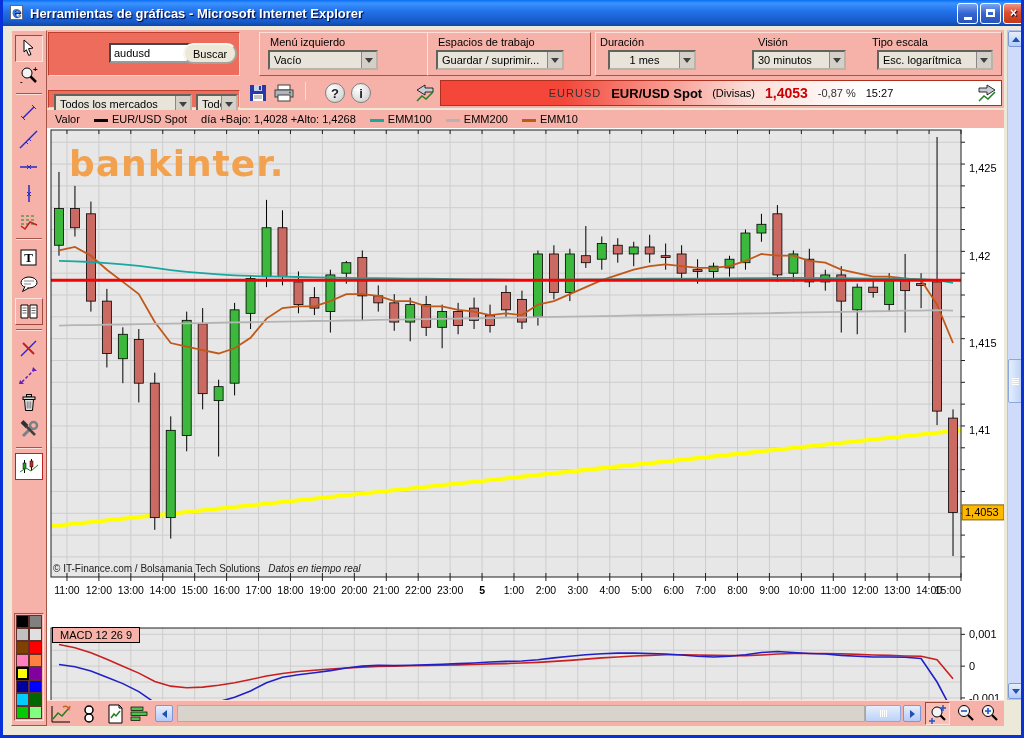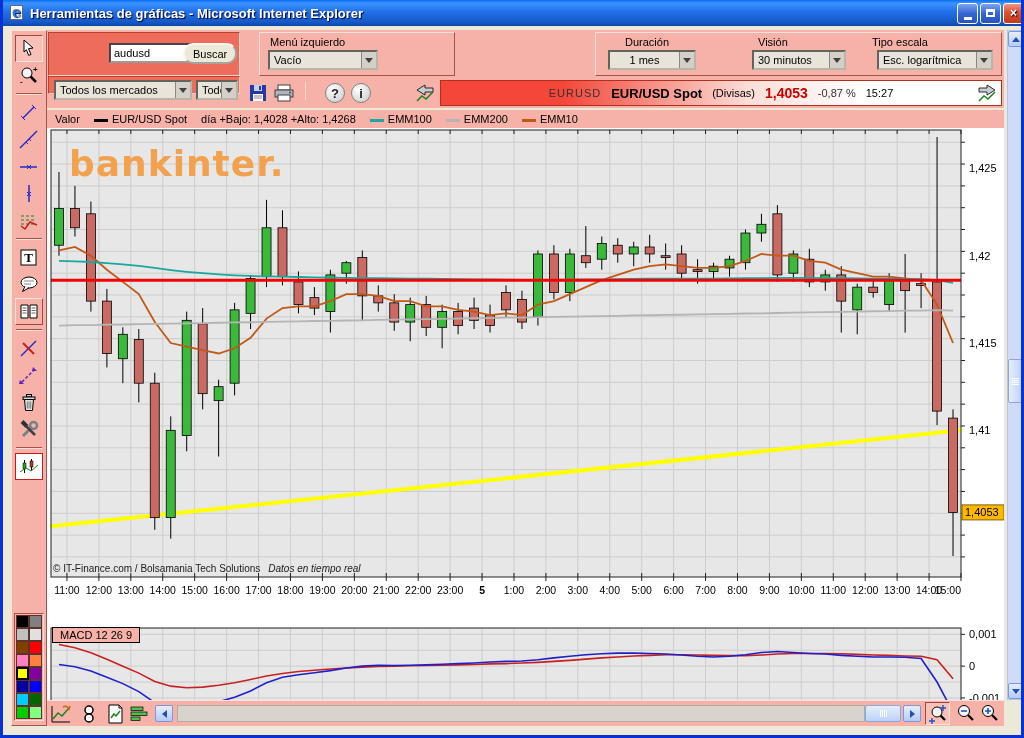--- a/index.html
+++ b/index.html
@@ -252,22 +252,31 @@
     </div>
     <div class="grp" style="left:256px;top:6px;width:196px;height:44px;">
       <span class="lbl" style="left:10px;">Menú izquierdo</span>
       <div class="dd" style="left:8px;top:17px;width:110px;">
         <span class="txt">Vacío</span>
         <span class="arrowbox">
             <span class="tri-down"></span>
           </span>
       </div>
     </div>
+    <div class="grp" style="left:424px;top:6px;width:164px;height:44px;">
+      <span class="lbl" style="left:10px;">Espacios de trabajo</span>
+      <div class="dd" style="left:8px;top:17px;width:128px;">
+        <span class="txt">Guardar / suprimir...</span>
+        <span class="arrowbox">
+            <span class="tri-down"></span>
+          </span>
+      </div>
+    </div>
     <div class="grp" style="left:592px;top:6px;width:407px;height:44px;">
-      <span class="lbl" style="left:29px;">Duración</span>
+      <span class="lbl" style="left:4px;">Duración</span>
       <div class="dd" style="left:12px;top:17px;width:88px;">
         <span class="txt" style="text-align:center;">1 mes</span>
         <span class="arrowbox">
             <span class="tri-down"></span>
           </span>
       </div>
       <span class="lbl" style="left:162px;">Visión</span>
       <div class="dd" style="left:156px;top:17px;width:94px;">
         <span class="txt">30 minutos</span>
         <span class="arrowbox">
@@ -276,21 +285,21 @@
       </div>
       <span class="lbl" style="left:276px;">Tipo escala</span>
       <div class="dd" style="left:266px;top:17px;width:116px;margin-left:15px;">
         <span class="txt">Esc. logarítmica</span>
         <span class="arrowbox">
             <span class="tri-down"></span>
           </span>
       </div>
     </div>
 
-    <div class="redpanel" style="left:45px;top:50px;width:192px;height:18px;">
+    <div class="redpanel" style="left:45px;top:64px;width:192px;height:18px;">
       <div class="dd" style="left:5px;top:3px;width:138px;">
         <span class="txt">Todos los mercados</span>
         <span class="arrowbox">
             <span class="tri-down"></span>
           </span>
       </div>
       <div class="dd" style="left:147px;top:3px;width:42px;">
         <span class="txt">Todos</span>
         <span class="arrowbox">
             <span class="tri-down"></span>

